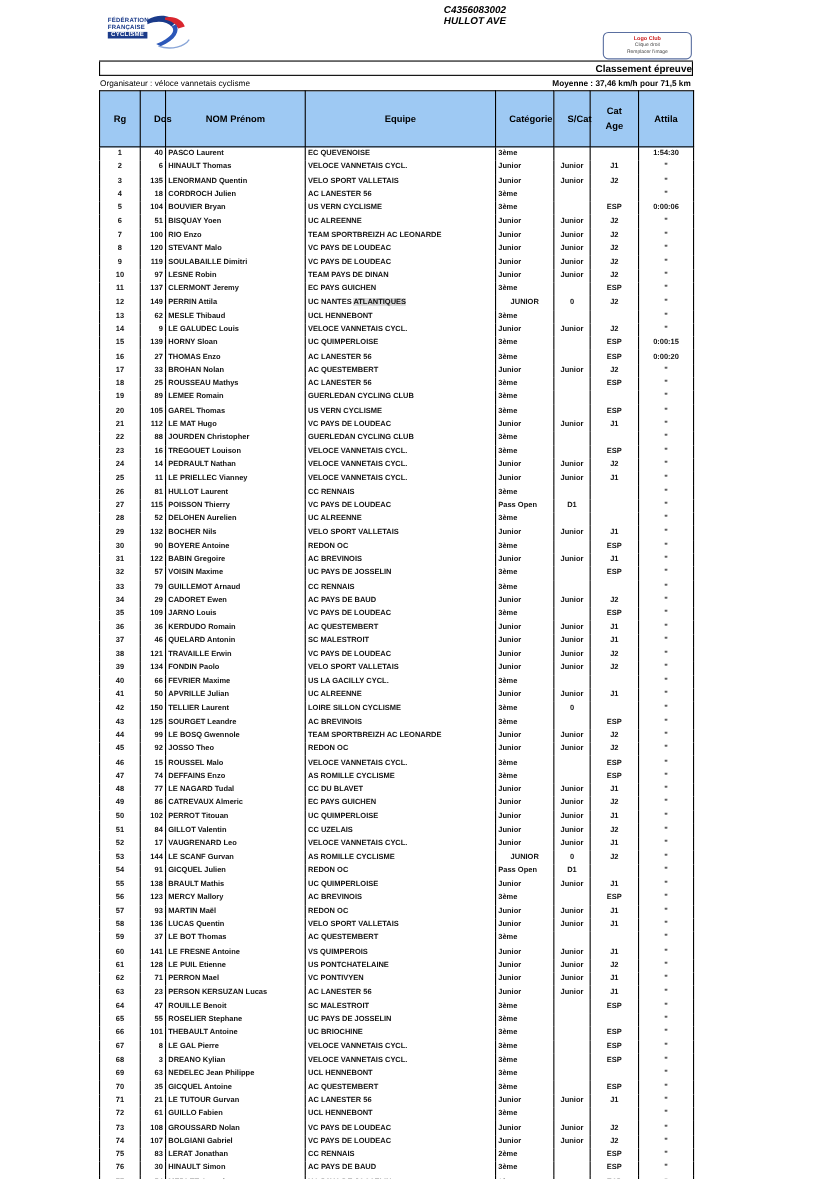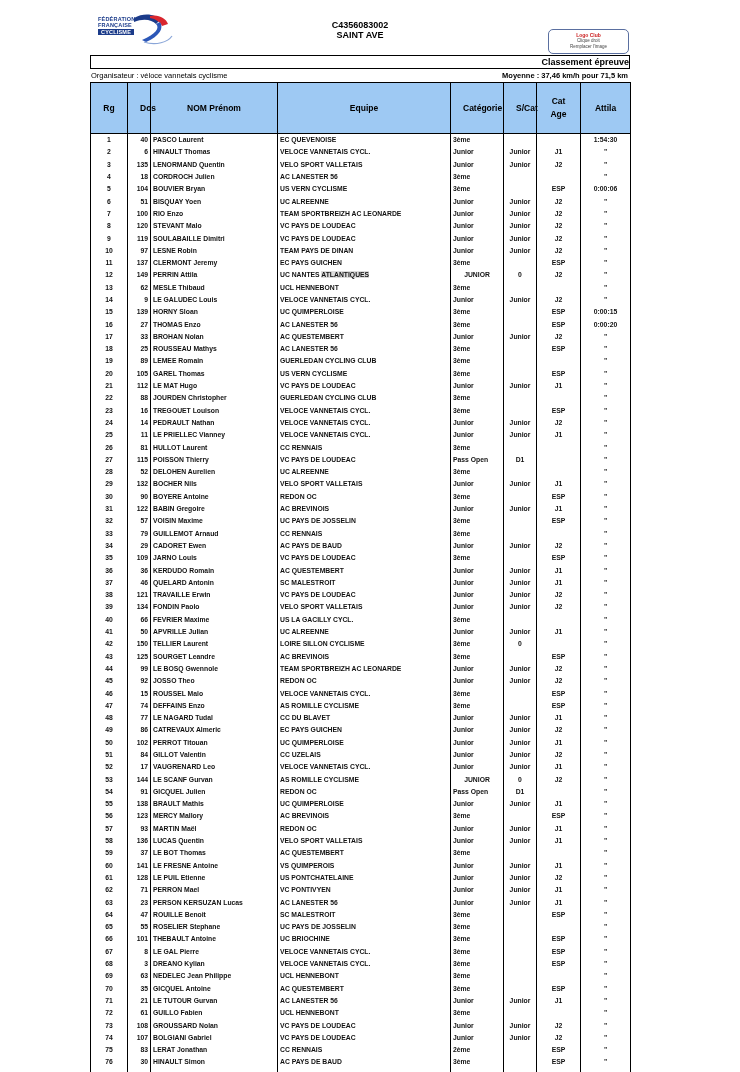--- a/index.html
+++ b/index.html
@@ -6,22 +6,22 @@
   body { width: 740px; height: 1072px; position: relative; overflow: hidden;
          font-family: "Liberation Sans", "DejaVu Sans", sans-serif; color: #000; }
 
   .logo-ffc { position: absolute; left: 94px; top: 12px; width: 80px; height: 36px; }
   .logo-ffc .t { position: absolute; left: 4px; font-size: 5.5px; font-weight: bold; color: #1b3b8a; line-height: 6px; letter-spacing: 0.2px; }
   .logo-ffc .t1 { top: 4px; }
   .logo-ffc .t2 { top: 10px; }
   .logo-ffc .t3 { top: 17px; background: #1b3b8a; color: #fff; padding: 0 3px; }
   .logo-ffc svg { position: absolute; left: 36px; top: 0; }
 
-  .doc-head { position: absolute; left: 260px; width: 200px; top: 20px; text-align: center;
-              font-size: 9px; font-weight: bold; line-height: 10px; }
+  .doc-head { position: absolute; left: 260px; width: 200px; top: 4px; text-align: right;
+              font-size: 9px; font-weight: bold; line-height: 10px; font-style: italic; }
 
   .club-logo { position: absolute; left: 548px; top: 29px; width: 81px; height: 25px;
                border: 1.5px solid #5a6fa0; border-radius: 5px; text-align: center;
                font-size: 4.5px; line-height: 6px; color: #444; box-sizing: border-box; padding-top: 2px; }
   .club-logo .red { color: #cc2222; font-weight: bold; font-size: 5px; }
 
   .topline { position: absolute; left: 90px; top: 55px; width: 540px; height: 0; border-top: 1.5px solid #000; }
   .title-box { position: absolute; left: 90px; top: 56px; width: 540px; height: 13px;
                border-left: 1.5px solid #000; border-right: 1.5px solid #000; border-bottom: 1.5px solid #000;
                box-sizing: border-box; text-align: right; font-size: 9px; font-weight: bold; line-height: 12px; }
@@ -54,21 +54,21 @@
   <svg width="44" height="36" viewBox="0 0 44 36">
     <path d="M4 6 C14 0, 26 2, 30 8 L26 12 C22 8, 14 6, 4 10 Z" fill="#1b3b8a"></path>
     <path d="M20 4 C28 2, 36 6, 38 12 L32 14 C30 10, 26 7, 20 6 Z" fill="#d9262e"></path>
     <path d="M30 10 C34 16, 30 24, 16 30 L12 28 C26 22, 30 16, 26 12 Z" fill="#2c57b8"></path>
     <path d="M14 30 C26 34, 38 30, 42 24" stroke="#8aa6d8" stroke-width="1.2" fill="none"></path>
   </svg>
 </div>
 
 <div class="doc-head">
   <div>C4356083002</div>
-  <div>SAINT AVE</div>
+  <div>HULLOT AVE</div>
 </div>
 
 <div class="club-logo">
   <div class="red">Logo Club</div>
   <div>Clique droit</div>
   <div>Remplacer l'image</div>
 </div>
 
 <div class="topline"></div>
 <div class="title-box">Classement épreuve</div>

